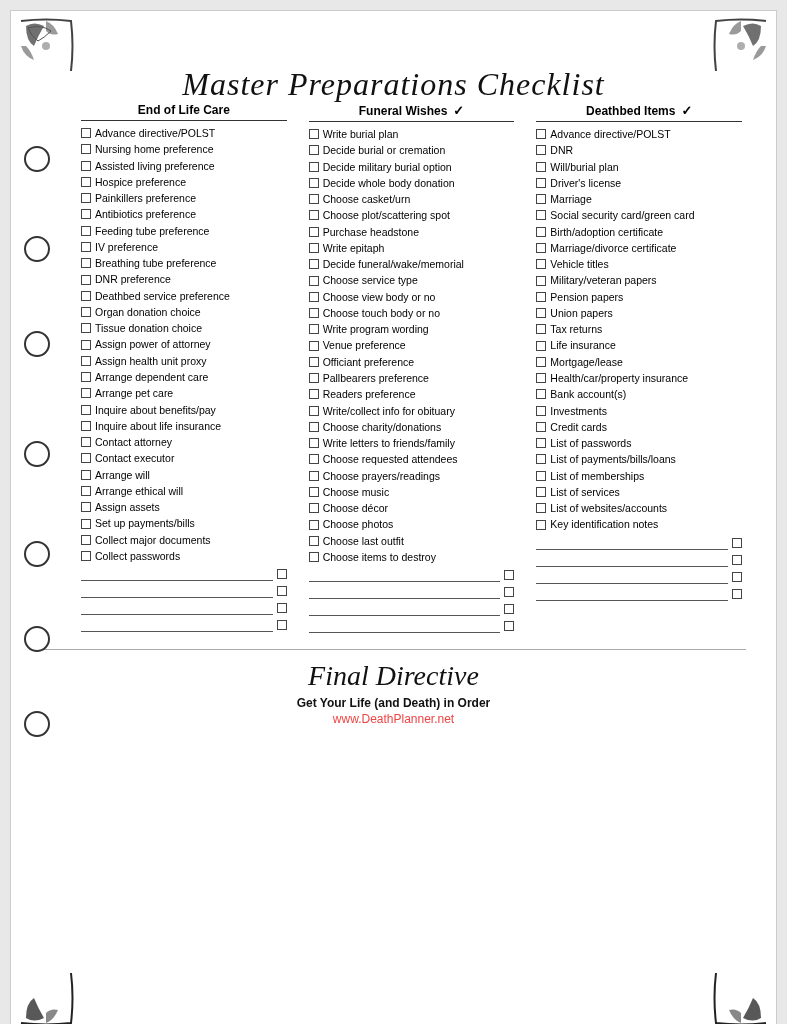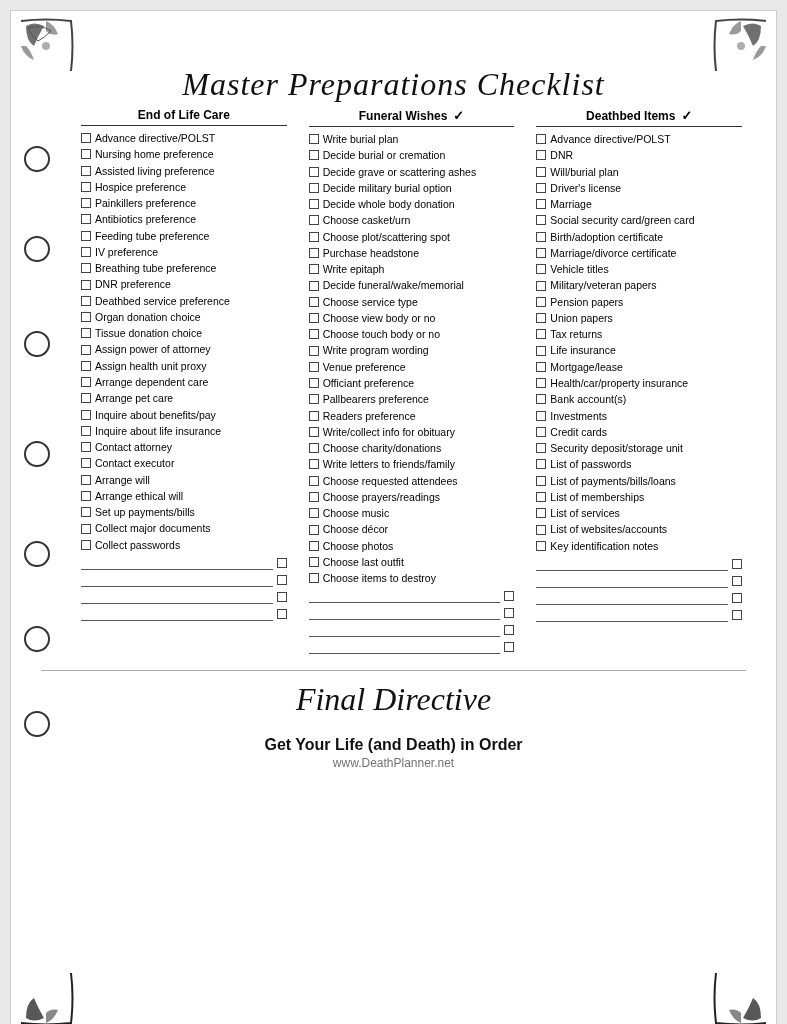--- a/index.html
+++ b/index.html
@@ -37,21 +37,20 @@
       font-style: italic;
       margin-top: 35px;
       margin-bottom: 0;
       letter-spacing: 1px;
       color: #111;
     }
 
     .columns-wrapper {
       display: flex;
       gap: 14px;
-      margin-top: 5px;
     }
 
     .col {
       flex: 1;
       padding: 0 4px;
     }
     .col:first-child { padding-left: 40px; }
 
     .col-header {
       font-weight: bold;
@@ -107,34 +106,34 @@
     }
 
     .footer-section {
       text-align: center;
       margin-top: 16px;
       border-top: 1px solid #aaa;
       padding-top: 10px;
       position: relative;
     }
     .footer-brand {
-      font-size: 32px;
+      font-size: 28px;
       font-family: 'Georgia', serif;
       font-style: italic;
       color: #111;
     }
     .footer-tagline {
-      font-size: 16px;
+      font-size: 12px;
       font-weight: bold;
       color: #111;
-      margin-top: 18px;
+      margin-top: 4px;
     }
     .footer-url {
       font-size: 12px;
-      color: #737373;
+      color: #ef4444;
       margin-top: 2px;
     }
     .abs-circle {
       width: 26px;
       height: 26px;
       border: 2px solid #333;
       border-radius: 50%;
       background: transparent;
     }
   </style>
@@ -257,20 +256,24 @@
         <div class="item-row">
           <span class="cb"></span>
           <span class="label">Arrange will</span>
         </div>
         <div class="item-row">
           <span class="cb"></span>
           <span class="label">Arrange ethical will</span>
         </div>
         <div class="item-row">
           <span class="cb"></span>
+          <span class="label">Assign assets</span>
+        </div>
+        <div class="item-row">
+          <span class="cb"></span>
           <span class="label">Set up payments/bills</span>
         </div>
         <div class="item-row">
           <span class="cb"></span>
           <span class="label">Collect major documents</span>
         </div>
         <div class="item-row">
           <span class="cb"></span>
           <span class="label">Collect passwords</span>
         </div>
@@ -299,24 +302,20 @@
         <div class="item-row">
           <span class="cb"></span>
           <span class="label">Write burial plan</span>
         </div>
         <div class="item-row">
           <span class="cb"></span>
           <span class="label">Decide burial or cremation</span>
         </div>
         <div class="item-row">
           <span class="cb"></span>
-          <span class="label">Decide grave or scattering ashes</span>
-        </div>
-        <div class="item-row">
-          <span class="cb"></span>
           <span class="label">Decide military burial option</span>
         </div>
         <div class="item-row">
           <span class="cb"></span>
           <span class="label">Decide whole body donation</span>
         </div>
         <div class="item-row">
           <span class="cb"></span>
           <span class="label">Choose casket/urn</span>
         </div>
@@ -498,24 +497,20 @@
           <span class="cb"></span>
           <span class="label">Bank account(s)</span>
         </div>
         <div class="item-row">
           <span class="cb"></span>
           <span class="label">Investments</span>
         </div>
         <div class="item-row">
           <span class="cb"></span>
           <span class="label">Credit cards</span>
-        </div>
-        <div class="item-row">
-          <span class="cb"></span>
-          <span class="label">Security deposit/storage unit</span>
         </div>
         <div class="item-row">
           <span class="cb"></span>
           <span class="label">List of passwords</span>
         </div>
         <div class="item-row">
           <span class="cb"></span>
           <span class="label">List of payments/bills/loans</span>
         </div>
         <div class="item-row">

